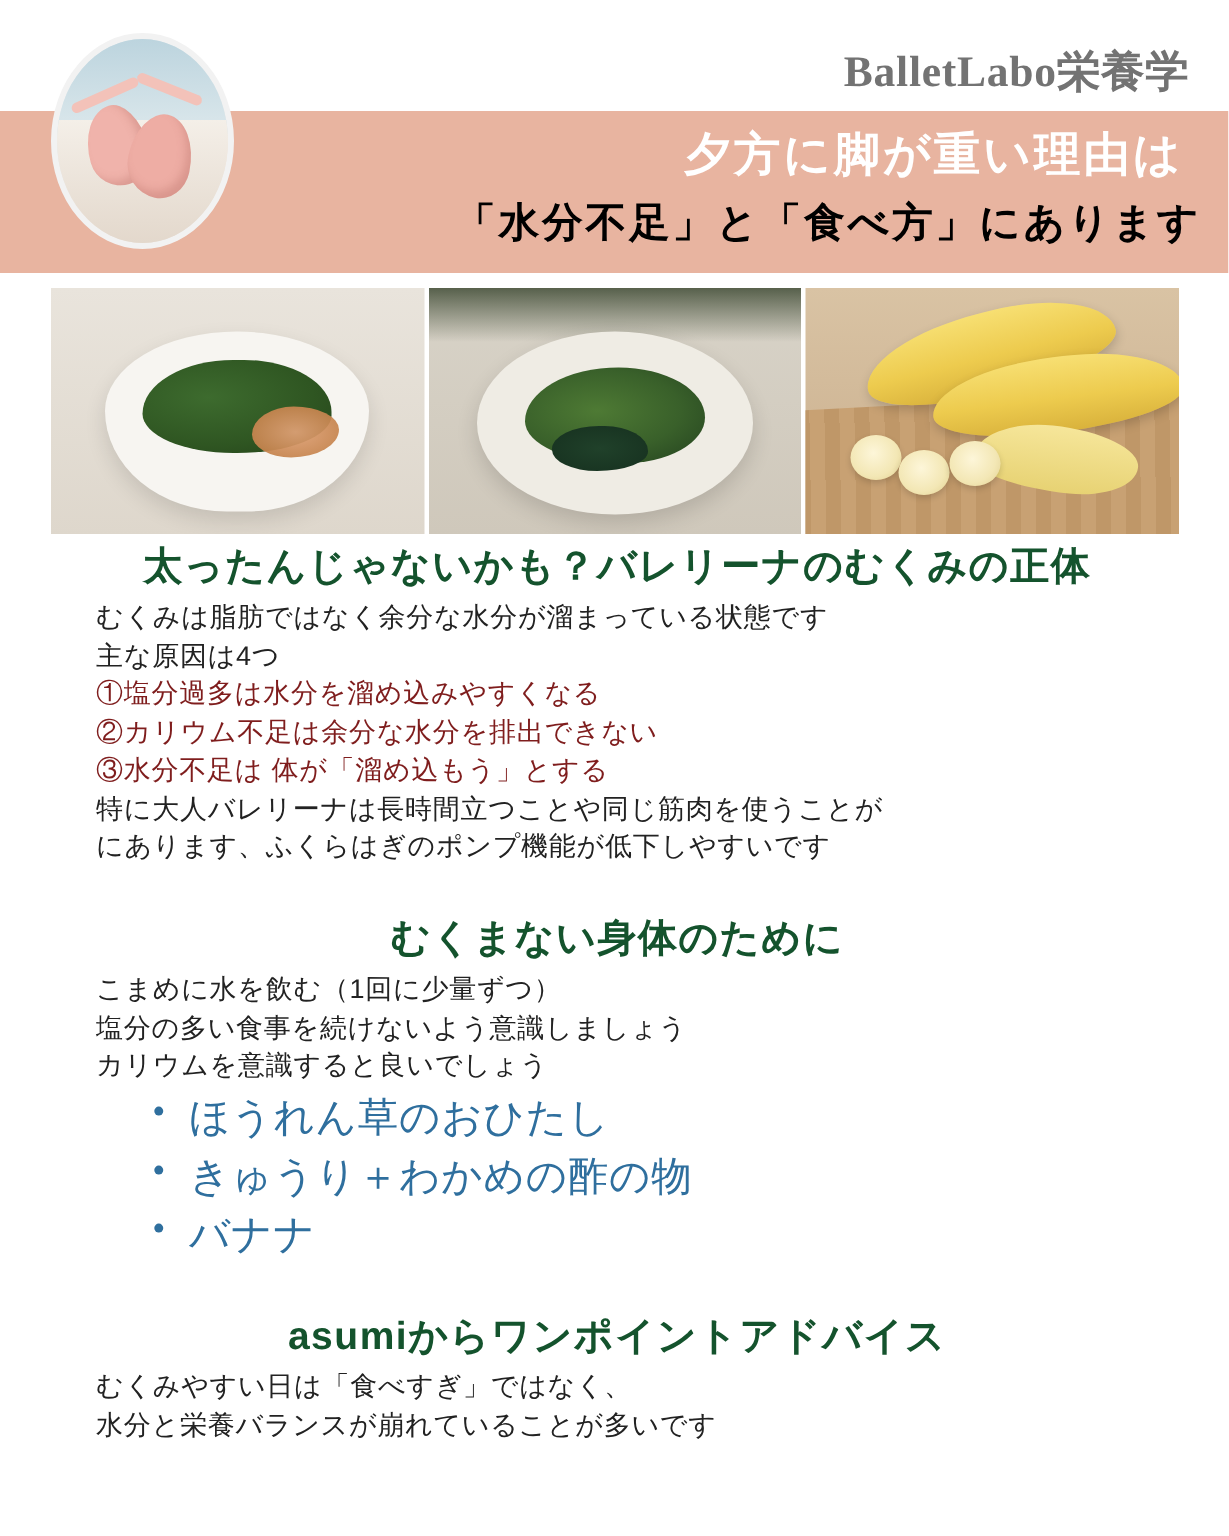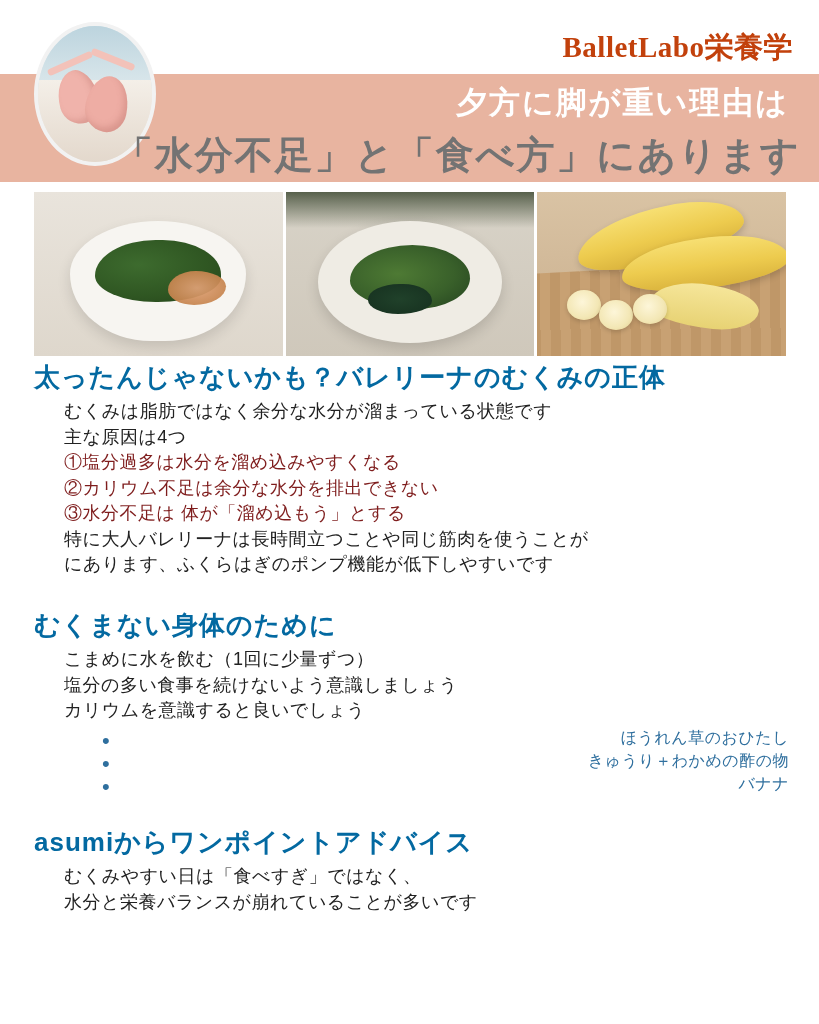--- a/index.html
+++ b/index.html
@@ -20,21 +20,21 @@
     position: relative;
     height: 182px;
   }
   .brand-title {
     position: absolute;
     top: 28px;
     right: 26px;
     font-family: "Liberation Serif", serif;
     font-weight: bold;
     font-size: 29px;
-    color: #c2410c;
+    color: #737373;
     letter-spacing: 0.5px;
   }
   .headline-band {
     position: absolute;
     top: 74px;
     left: 0;
     right: 0;
     height: 108px;
     background: #e8b4a0;
   }
@@ -45,23 +45,23 @@
     font-size: 31px;
     font-weight: bold;
     color: #ffffff;
     letter-spacing: 2px;
     white-space: nowrap;
   }
   .headline-line2 {
     position: absolute;
     top: 130px;
     right: 18px;
-    font-size: 38px;
+    font-size: 27px;
     font-weight: bold;
-    color: #737373;
+    color: #000000;
     letter-spacing: 2px;
     white-space: nowrap;
   }
 
   
   .shoe-oval {
     position: absolute;
     left: 34px;
     top: 22px;
     width: 114px;
@@ -226,52 +226,52 @@
   
   .content {
     position: absolute;
     top: 360px;
     left: 0;
     right: 0;
     padding: 0 30px;
   }
   .section { margin-bottom: 4px; }
   .section-heading {
-    color: #0369a1;
+    color: #14532d;
     font-size: 26px;
     font-weight: bold;
     letter-spacing: 1px;
     margin: 0 0 4px 4px;
     line-height: 1.35;
+    text-align: center;
   }
   .para {
     margin: 0 0 0 34px;
   }
   .para-line {
     font-size: 18px;
     line-height: 1.42;
     color: #222222;
     letter-spacing: .5px;
     white-space: nowrap;
   }
   .para-line.accent { color: #7f1d1d; }
   .spacer { height: 26px; }
   .bullets {
     margin: 2px 0 0 70px;
     padding: 0;
     list-style: none;
   }
   .bullets li {
-    font-size: 16px;
+    font-size: 27px;
     line-height: 1.45;
     color: #2f6f9e;
     letter-spacing: .5px;
     position: relative;
     padding-left: 26px;
-    text-align: right;
   }
   .bullets li::before {
     content: "•";
     position: absolute;
     left: 2px;
     top: -1px;
     font-size: 22px;
     color: #2f6f9e;
   }
 </style>

